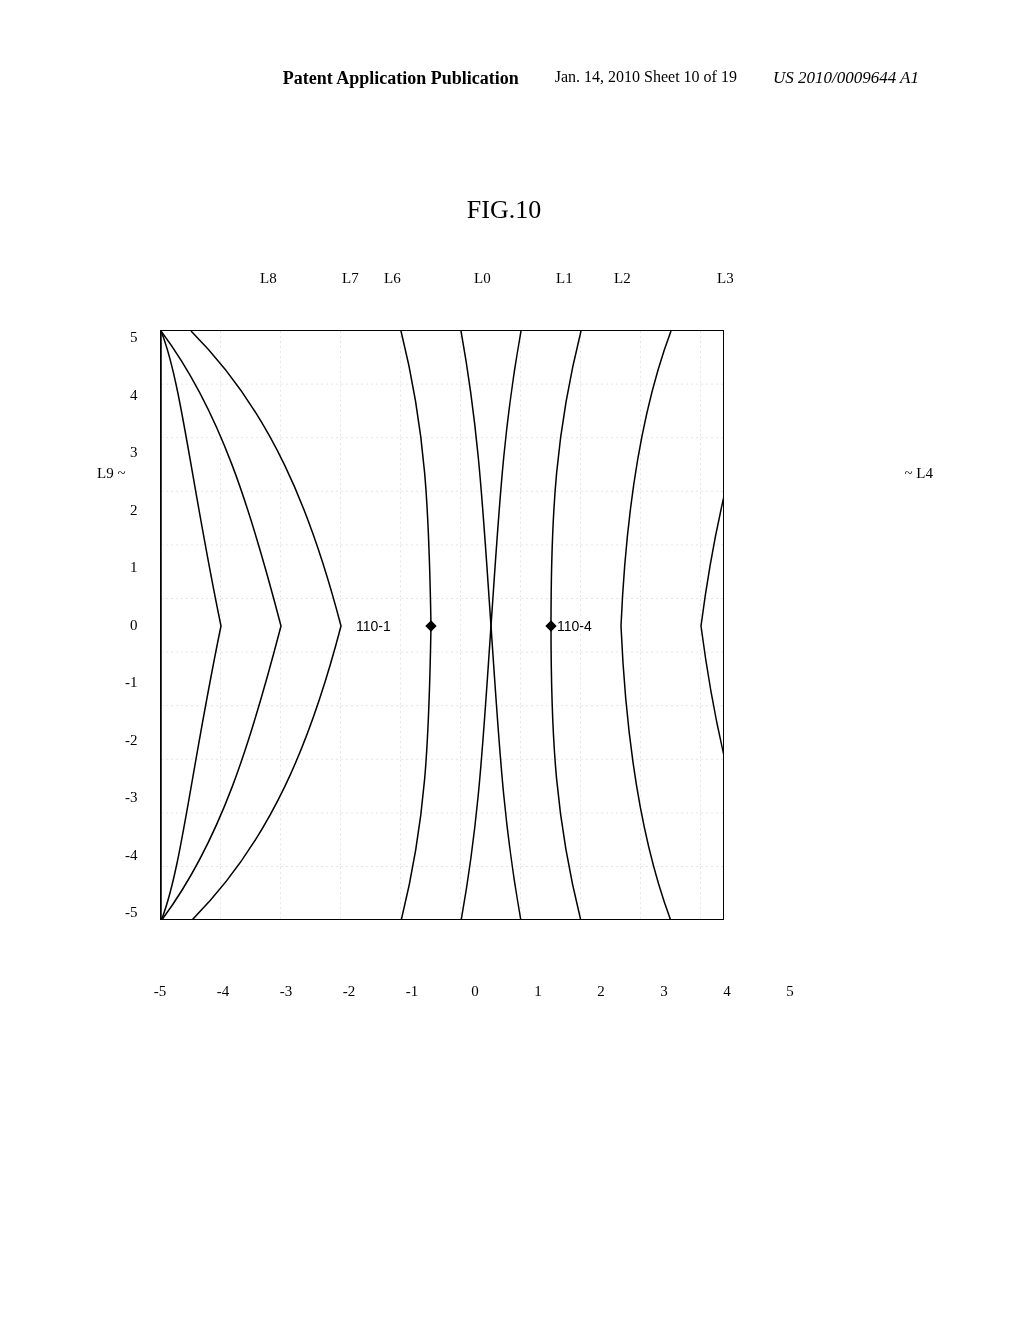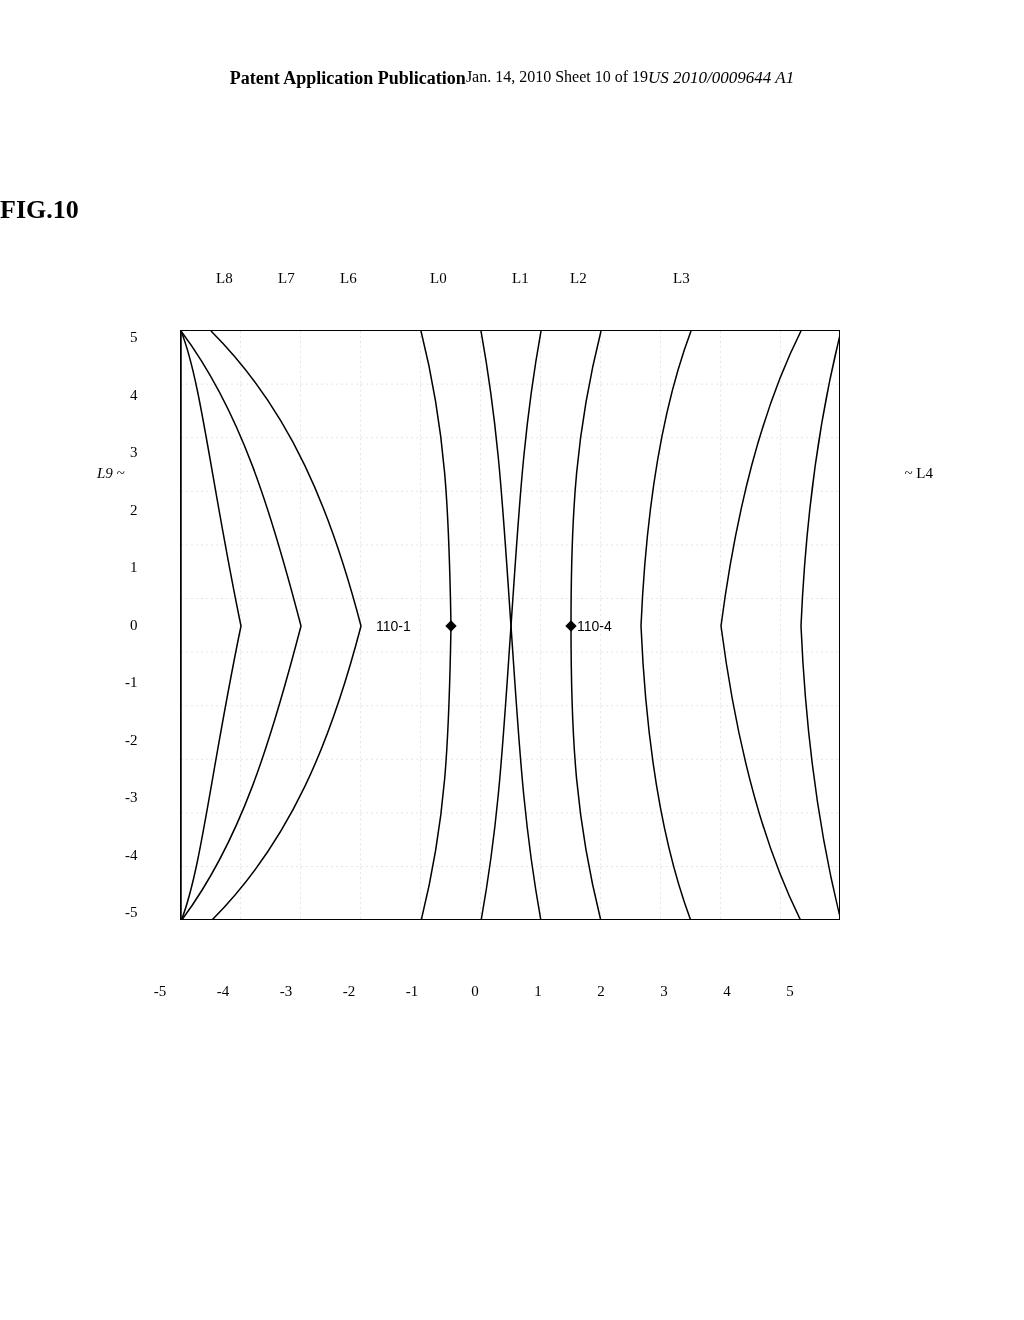--- a/index.html
+++ b/index.html
@@ -10,58 +10,59 @@
       font-family: Times New Roman, serif;
       position: relative;
       overflow: hidden;
     }
     .header {
       position: absolute;
       top: 68px;
       left: 0;
       right: 0;
       display: flex;
-      justify-content: center;
+      justify-content: flex-end;
       padding: 0 105px;
       font-size: 18px;
+      gap: 36px;
     }
     .header-left {
       font-weight: bold;
     }
     .header-center {
       font-size: 16px;
     }
     .header-right {
       font-size: 17px;
       font-style: italic;
     }
     .fig-title {
       position: absolute;
       top: 195px;
       left: 0;
       right: 16px;
+      text-align: center;
       font-size: 26px;
-      font-weight: bold;
+      font-weight: normal;
     }
     .chart-container {
       position: absolute;
       top: 270px;
       left: 105px;
       width: 780px;
       height: 700px;
     }
     .chart-area {
       position: absolute;
       top: 60px;
       left: 55px;
-      width: 660px;
+      width: 564px;
       height: 590px;
       border: 1.5px solid #000;
       overflow: hidden;
-      margin-left: 20px;
     }
     
     .y-labels {
       position: absolute;
       top: 60px;
       left: 20px;
       height: 590px;
       display: flex;
       flex-direction: column;
       justify-content: space-between;
@@ -91,26 +92,26 @@
       position: absolute;
       top: 0px;
       left: 55px;
       width: 660px;
       height: 60px;
     }
     .top-label {
       position: absolute;
       font-size: 15px;
       text-align: center;
+      margin-left: 44px;
     }
     
     .side-label-left {
       position: absolute;
       font-size: 15px;
-      font-style: italic;
     }
     .side-label-right {
       position: absolute;
       font-size: 15px;
     }
   </style>
 </head>
 <body>
 
 <div class="header">
@@ -118,21 +119,21 @@
   <span class="header-center">Jan. 14, 2010  Sheet 10 of 19</span>
   <span class="header-right">US 2010/0009644 A1</span>
 </div>
 
 <div class="fig-title">FIG.10</div>
 
 <div class="chart-container">
 
   <div class="top-labels">
     <span class="top-label" style="left:56px">L8</span>
-    <span class="top-label" style="left:118px">L7</span>
+    <span class="top-label" style="left:138px">L7</span>
     <span class="top-label" style="left:180px">L6</span>
     <span class="top-label" style="left:270px">L0</span>
     <span class="top-label" style="left:352px">L1</span>
     <span class="top-label" style="left:410px">L2</span>
     <span class="top-label" style="left:513px">L3</span>
   </div>
 
   <div class="y-labels">
     <span class="y-label">5</span>
     <span class="y-label">4</span>

